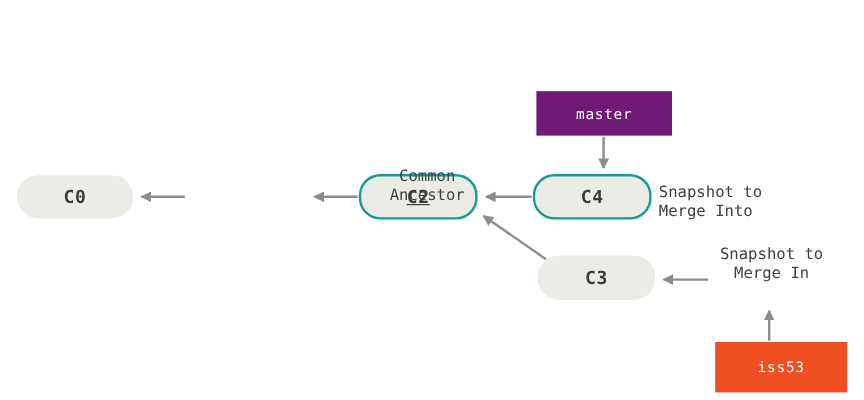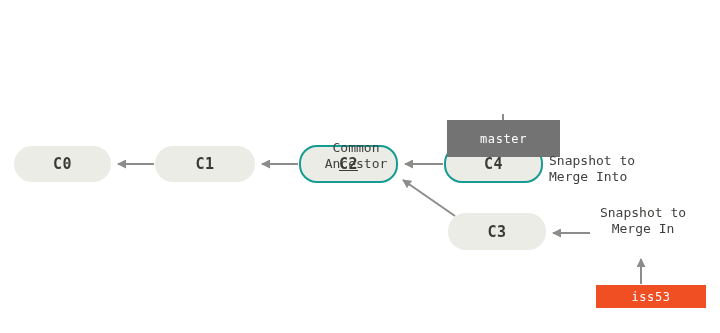--- a/index.html
+++ b/index.html
@@ -105,42 +105,39 @@
 
     <g>
       <line x1="641" y1="284" x2="641" y2="259" stroke="#8c8c8a" stroke-width="2" marker-end="url(#arrowGen)"></line>
     </g>
   </svg>
 
   <div class="node" style="left:14px; top:146px; width:97px; height:36px;">
     <span>C0</span>
   </div>
 
-  <div class="node" style="left:155px; top:146px; width:100px; height:36px;">
-    <span>C1</span>
-  </div>
 
   <div class="node bordered" style="left:299px; top:145px; width:99px; height:38px;text-decoration:underline;">
     <span>C2</span>
   </div>
 
   <div class="node" style="left:448px; top:213px; width:98px; height:37px;align-items:center;">
     <span>C3</span>
   </div>
 
   <div class="node bordered" style="left:444px; top:145px; width:99px; height:38px;">
     <span>C4</span>
   </div>
 
 
-  <div class="branch-label" style="left:447px; top:76px; width:113px; height:37px; background:#737373;margin-top:44px;">
+  <div class="branch-label" style="left:447px; top:76px; width:113px; height:37px; background:#701a75;">
     <span>master</span>
   </div>
 
-  <div class="branch-label" style="left:596px; top:285px; width:110px; height:23px; background:#f04e23;">
+  <div class="branch-label" style="left:596px; top:285px; width:110px; height:42px; background:#f04e23;">
     <span>iss53</span>
   </div>
 
   <div class="annotation center" style="left:311px; top:113px; width:90px;">Common
 Ancestor</div>
 
   <div class="annotation" style="left:549px; top:126px; width:130px;">Snapshot to
 Merge Into</div>
 
   <div class="annotation center" style="left:587px; top:178px; width:112px;">Snapshot to

